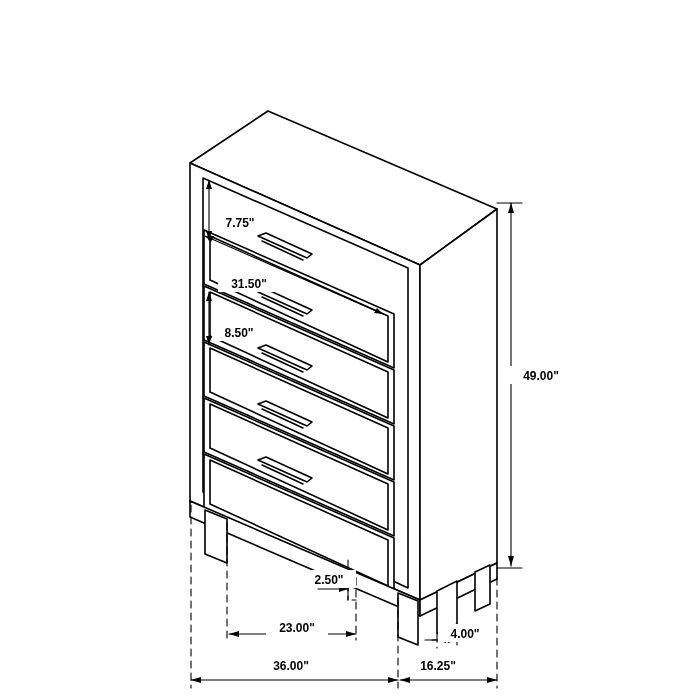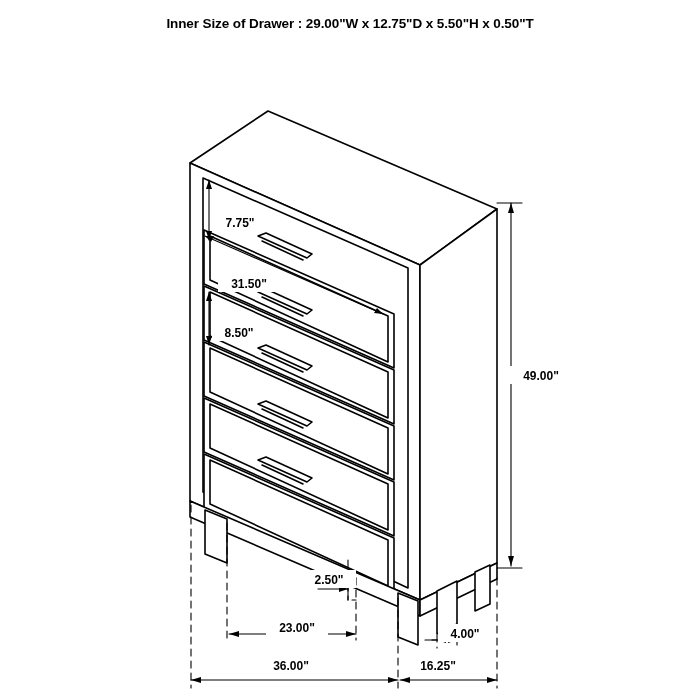--- a/index.html
+++ b/index.html
@@ -40,21 +40,20 @@
     font-weight: bold;
     font-family: "Liberation Sans", sans-serif;
     fill: #000000;
   }
 </style>
 </head>
 <body>
 
 <div id="page">
 
-  <div id="title">Inner Size of Drawer : 29.00"W x 12.75"D x 5.50"H x 0.50"T</div>
 
   <svg id="drawing" width="700" height="700" viewBox="0 0 700 700">
 
     <g fill="none" stroke="#000000" stroke-width="1.6" stroke-linejoin="round" stroke-linecap="round">
 
       <g>
         <polygon points="190,163 268,111 497,209 420,265" fill="#ffffff"></polygon>
       </g>
 
       <g>

